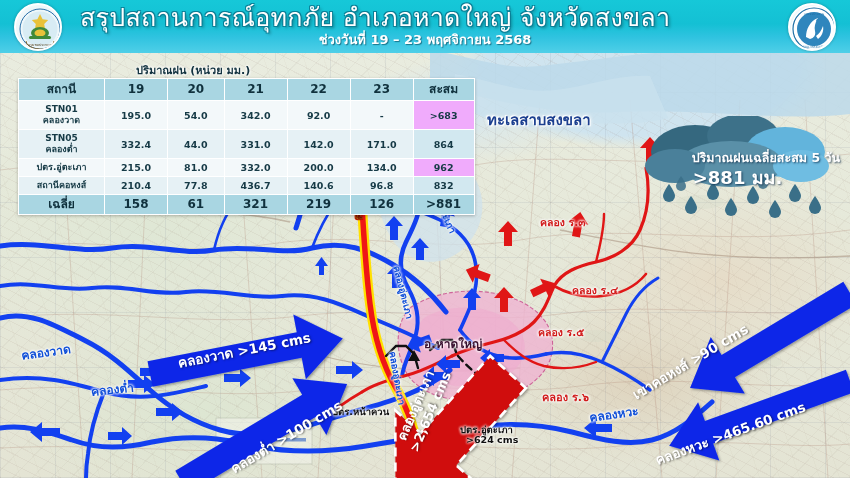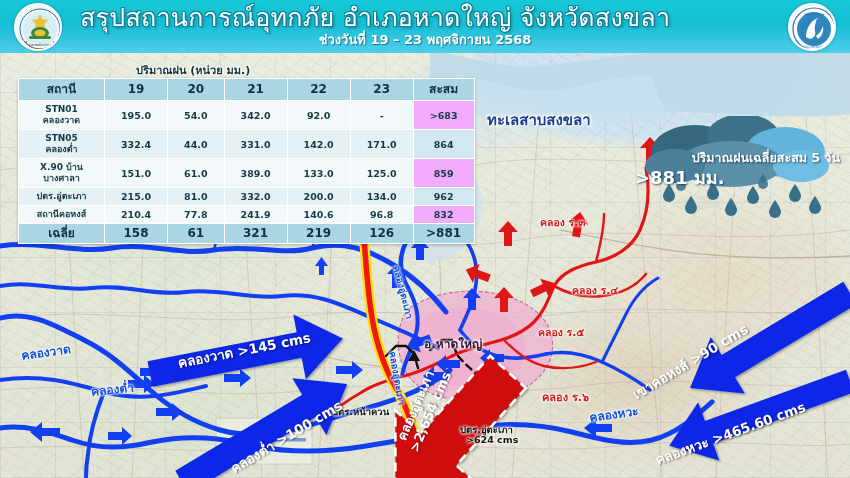--- a/index.html
+++ b/index.html
@@ -100,21 +100,21 @@
     transform:rotate(-90deg);transform-origin:left top;}
 
   
   .arrow-txt{position:absolute;z-index:28;color:#ffffff;font-weight:bold;white-space:nowrap;
     text-shadow:1px 1px 2px rgba(0,0,0,.5);}
 
   
   .cloud-box{position:absolute;left:635px;top:66px;width:205px;height:105px;z-index:30;}
   .cloud-txt1{position:absolute;left:0;top:32px;width:205px;text-align:right;
     font-size:12.5px;font-weight:bold;color:#ffffff;text-shadow:1px 1px 2px rgba(0,30,60,.7);}
-  .cloud-txt2{position:absolute;left:0;top:47px;width:205px;text-align:left;
+  .cloud-txt2{position:absolute;left:0;top:47px;width:205px;text-align:center;
     font-size:18px;font-weight:bold;color:#ffffff;text-shadow:1px 1px 2px rgba(0,30,60,.7);}
 </style>
 </head>
 <body>
 
 <div id="root">
 
   <div class="map">
     <div class="map-grid"></div>
     <div class="map-texture"></div>
@@ -444,42 +444,33 @@
         <tr>
           <td class="name">STN05 คลองต่ำ</td>
           <td class="c">332.4</td>
           <td class="c">44.0</td>
           <td class="c">331.0</td>
           <td class="c">142.0</td>
           <td class="c">171.0</td>
           <td class="c wide sum">864</td>
         </tr>
         <tr>
-          <td class="name">X.90 บ้านบางศาลา</td>
-          <td class="c">151.0</td>
-          <td class="c">61.0</td>
-          <td class="c">389.0</td>
-          <td class="c">133.0</td>
-          <td class="c">125.0</td>
-          <td class="c wide sum">859</td>
-        </tr>
-        <tr>
           <td class="name">ปตร.อู่ตะเภา</td>
           <td class="c">215.0</td>
           <td class="c">81.0</td>
           <td class="c">332.0</td>
           <td class="c">200.0</td>
           <td class="c">134.0</td>
           <td class="c wide sum">962</td>
         </tr>
         <tr>
           <td class="name">สถานีคอหงส์</td>
           <td class="c">210.4</td>
           <td class="c">77.8</td>
-          <td class="c">241.9</td>
+          <td class="c">436.7</td>
           <td class="c">140.6</td>
           <td class="c">96.8</td>
           <td class="c wide sum">832</td>
         </tr>
       </tbody>
       <tfoot>
         <tr>
           <td>เฉลี่ย</td>
           <td>158</td>
           <td>61</td>

